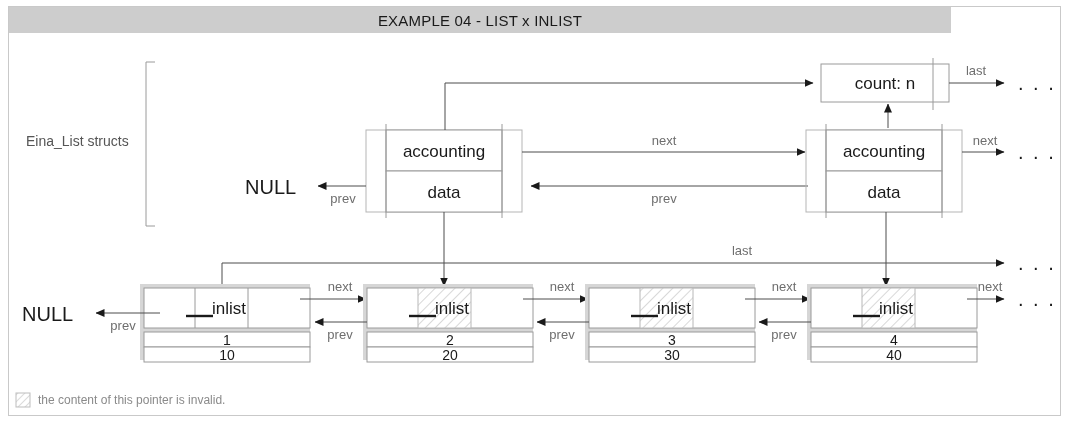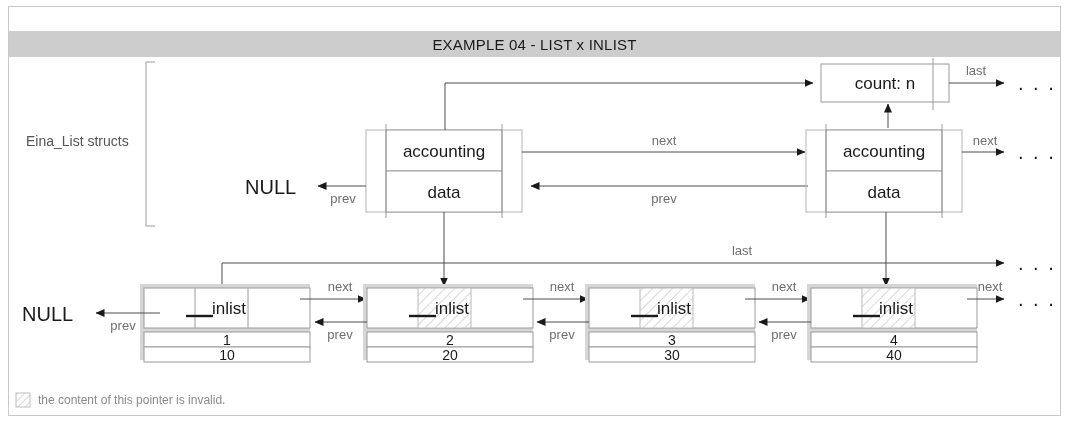--- a/index.html
+++ b/index.html
@@ -22,27 +22,26 @@
     width: 1053px;
     height: 410px;
     border: 1px solid #c9c9c9;
     box-sizing: border-box;
     background: #ffffff;
   }
   #title-bar {
     position: absolute;
     left: 9px;
     top: 7px;
-    width: 1051px;
+    width: 942px;
     height: 26px;
     background: #cdcdcd;
     display: flex;
     align-items: center;
     justify-content: center;
-    margin-top: 24px;
   }
   #title-bar .title-text {
     font-size: 15px;
     color: #1a1a1a;
     letter-spacing: 0.2px;
   }
   #canvas {
     position: absolute;
     left: 0;
     top: 0;

